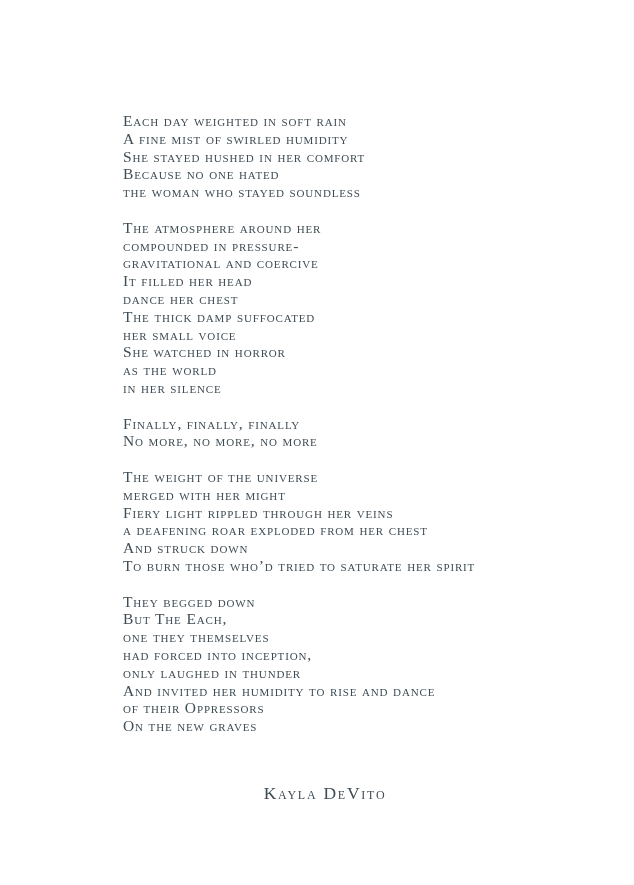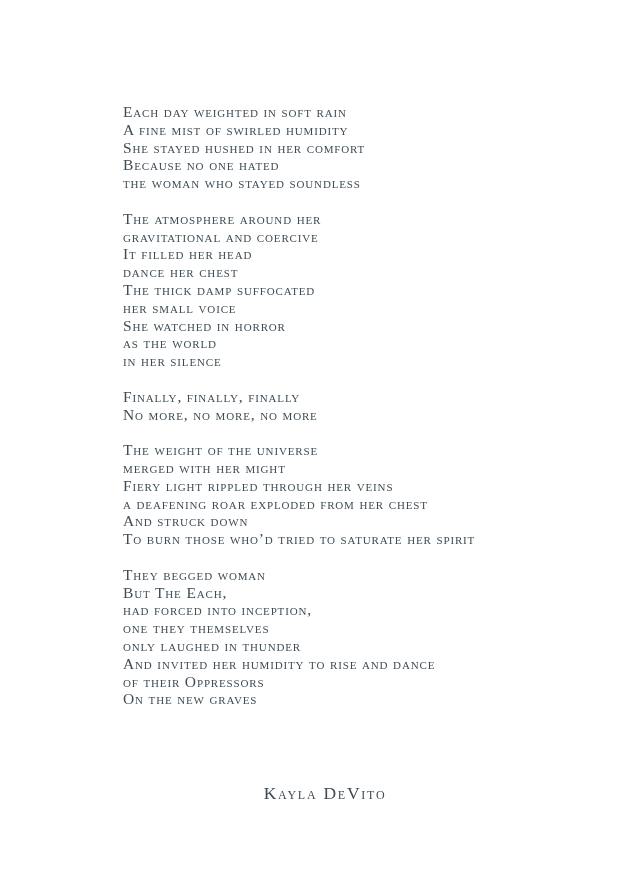--- a/index.html
+++ b/index.html
@@ -15,21 +15,21 @@
   }
   .page {
     position: relative;
     width: 634px;
     height: 885px;
     background: #ffffff;
   }
   .poem {
     position: absolute;
     left: 123px;
-    top: 103px;
+    top: 112px;
     font-size: 15.5px;
     line-height: 17.8px;
     font-variant: small-caps;
     letter-spacing: 0.055em;
     color: #3e4c55;
   }
   .stanza {
     margin: 0 0 17.8px 0;
   }
   .stanza:last-child {
@@ -57,20 +57,21 @@
   <div class="poem" style="color: rgb(62, 76, 85);">
       <div class="stanza">
         <div class="line">Each day weighted in soft rain</div>
         <div class="line">A fine mist of swirled humidity</div>
         <div class="line">She stayed hushed in her comfort</div>
         <div class="line">Because no one hated</div>
         <div class="line">the woman who stayed soundless</div>
       </div>
       <div class="stanza">
         <div class="line">The atmosphere around her</div>
+        <div class="line">compounded in pressure-</div>
         <div class="line">gravitational and coercive</div>
         <div class="line">It filled her head</div>
         <div class="line">dance her chest</div>
         <div class="line">The thick damp suffocated</div>
         <div class="line">her small voice</div>
         <div class="line">She watched in horror</div>
         <div class="line">as the world</div>
         <div class="line">in her silence</div>
       </div>
       <div class="stanza">
@@ -79,24 +80,24 @@
       </div>
       <div class="stanza">
         <div class="line">The weight of the universe</div>
         <div class="line">merged with her might</div>
         <div class="line">Fiery light rippled through her veins</div>
         <div class="line">a deafening roar exploded from her chest</div>
         <div class="line">And struck down</div>
         <div class="line">To burn those who’d tried to saturate her spirit</div>
       </div>
       <div class="stanza">
-        <div class="line">They begged woman</div>
+        <div class="line">They begged down</div>
         <div class="line">But The Each,</div>
+        <div class="line">one they themselves</div>
         <div class="line">had forced into inception,</div>
-        <div class="line">one they themselves</div>
         <div class="line">only laughed in thunder</div>
         <div class="line">And invited her humidity to rise and dance</div>
         <div class="line">of their Oppressors</div>
         <div class="line">On the new graves</div>
       </div>
     </div>
   <div class="author" style="color: rgb(62, 76, 85);">Kayla DeVito</div>
 </div>
 
 </body></html>

